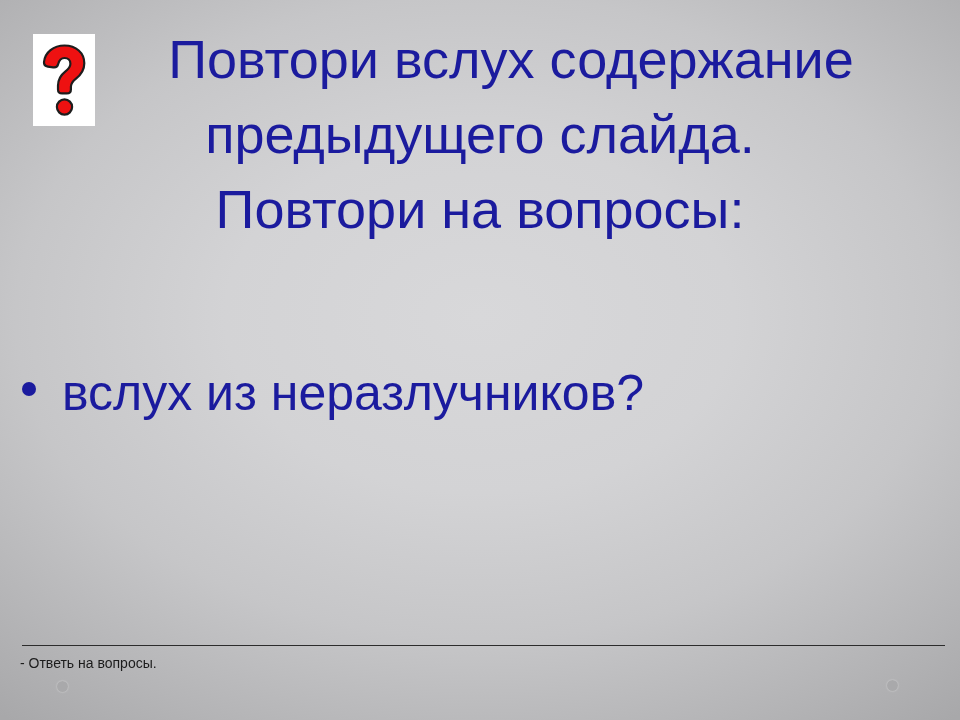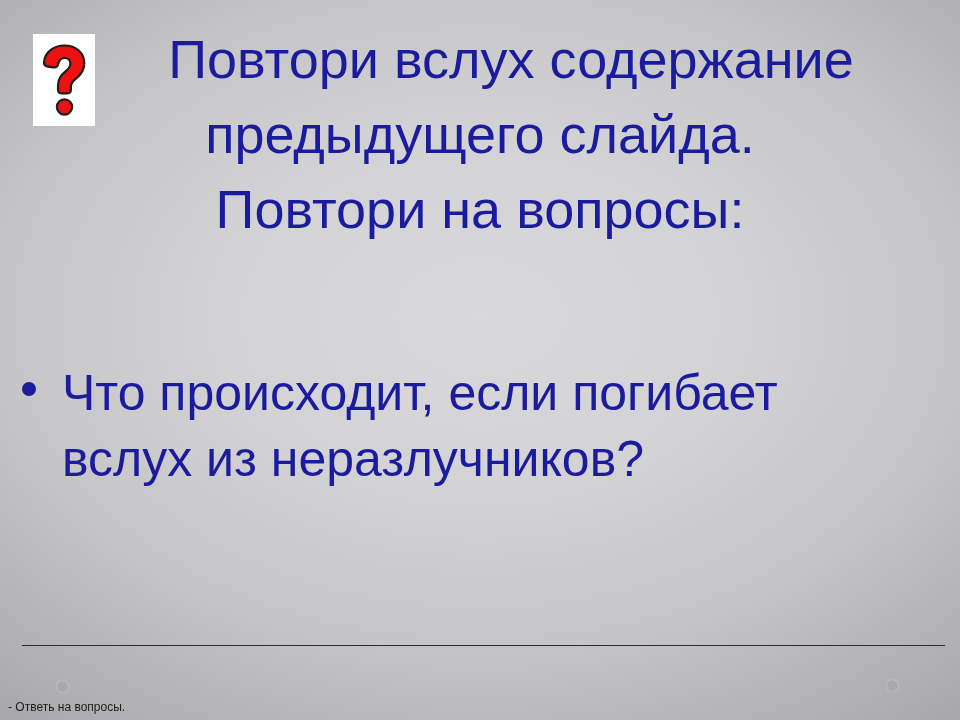--- a/index.html
+++ b/index.html
@@ -97,27 +97,26 @@
   #footer-rule {
     position: absolute;
     left: 22px;
     top: 645px;
     width: 923px;
     height: 1px;
     background: #2c2c2c;
   }
   #footer-text {
     position: absolute;
-    left: 8px;
+    left: 20px;
     top: 652px;
-    font-size: 12px;
+    font-size: 14px;
     line-height: 22px;
     color: #1c1c1c;
     white-space: nowrap;
-    margin-top: 44px;
   }
   .footer-dot {
     position: absolute;
     width: 11px;
     height: 11px;
     border-radius: 50%;
     background: #a9a9ab;
     box-shadow: 0 0 2px rgba(255,255,255,0.55);
   }
   #footer-dot-left  { left: 57px;  top: 681px; }
@@ -137,21 +136,20 @@
 
   <div id="title-block">
     <span class="title-line" id="title-line-1">Повтори вслух содержание</span>
     <span class="title-line" id="title-line-2">предыдущего слайда.</span>
     <span class="title-line" id="title-line-3">Повтори на вопросы:</span>
   </div>
 
   <div id="body-block">
     <div class="bullet-item">
       <span class="bullet-marker"></span>
-      <span class="bullet-text">Что происходит, если погибает</span>
       <span class="bullet-text">вслух из неразлучников?</span>
     </div>
   </div>
 
   <div id="footer-rule"></div>
   <div id="footer-text">- Ответь на вопросы.</div>
   <div class="footer-dot" id="footer-dot-left"></div>
   <div class="footer-dot" id="footer-dot-right"></div>
 
 </div>

